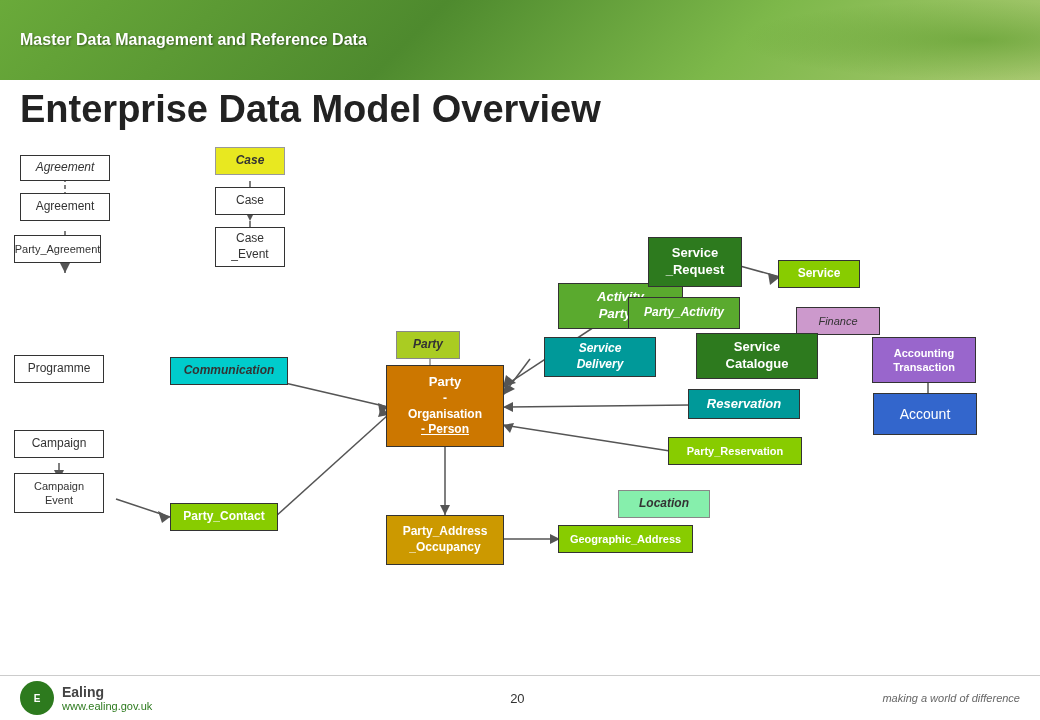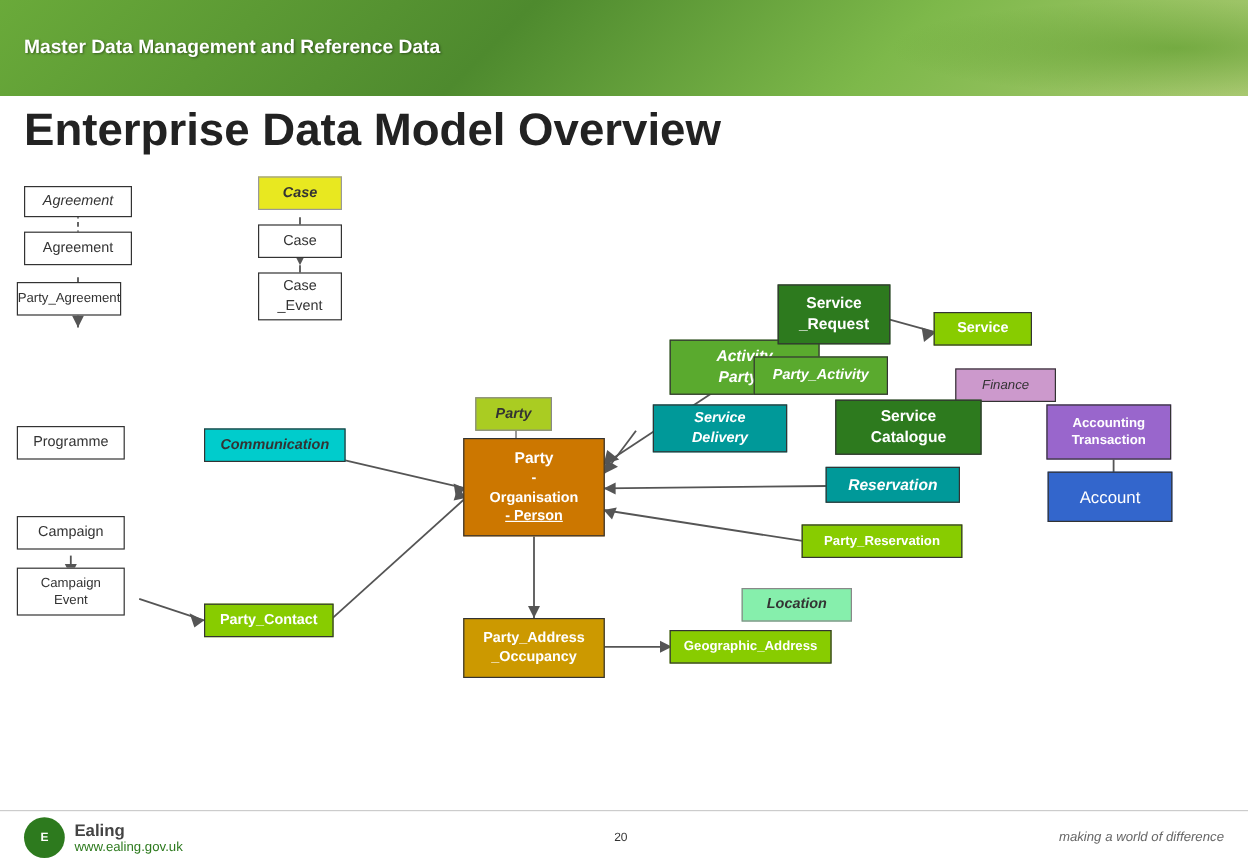--- a/index.html
+++ b/index.html
@@ -119,21 +119,21 @@
     .footer-text {
       font-size: 12px;
       color: #444;
     }
     .footer-slogan {
       font-size: 11px;
       color: #666;
       font-style: italic;
     }
     .page-number {
-      font-size: 10px;
+      font-size: 13px;
       color: #333;
     }
   </style>
 </head>
 <body>
 
 <div class="header-banner">
   <div class="leaf-overlay"></div>
   <span class="header-banner-title">Master Data Management and Reference Data</span>
 </div>

